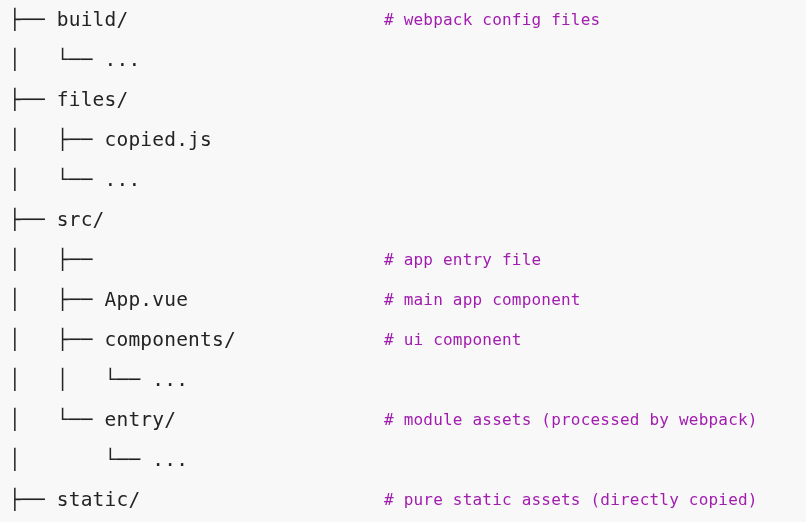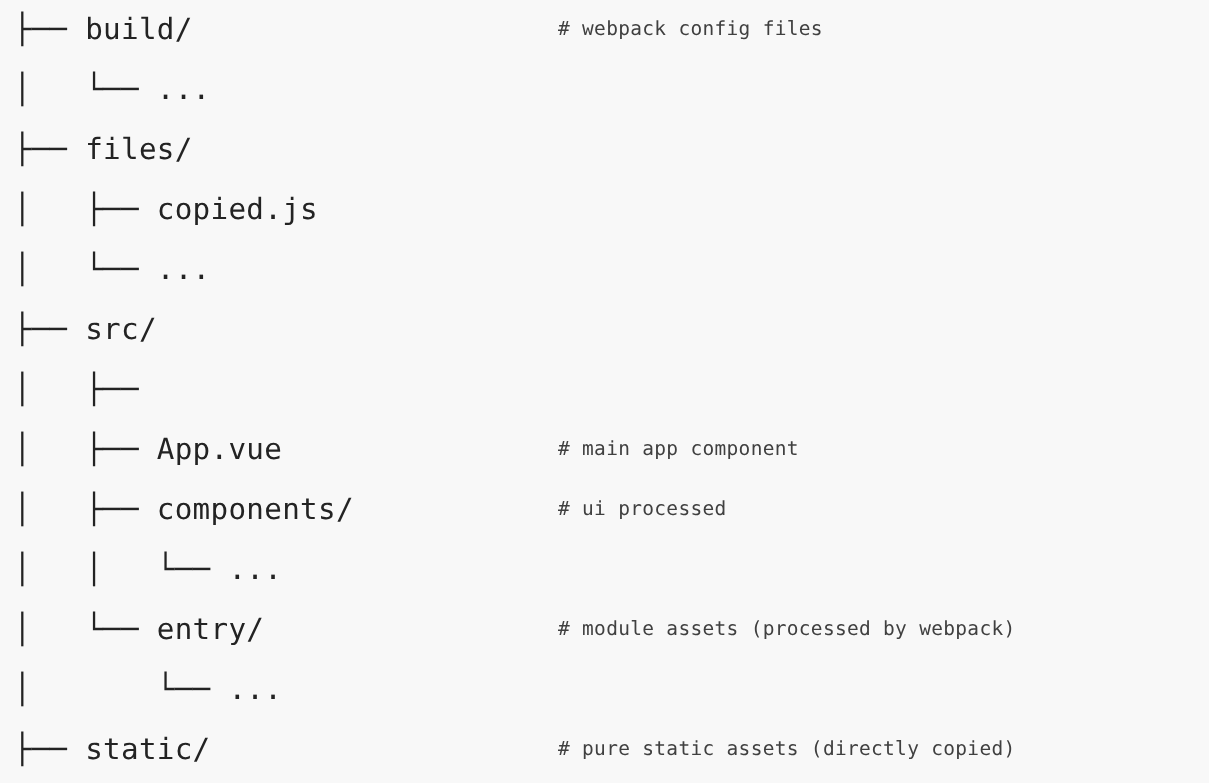--- a/index.html
+++ b/index.html
@@ -45,26 +45,26 @@
 
   .tree-label {
     color: #232323;
     flex: 0 0 auto;
     white-space: pre;
     display: inline-block;
   }
 
   
   .tree-comment {
-    color: #404040;
+    color: #a21caf;
     position: absolute;
-    left: 372px;
+    left: 384px;
     white-space: pre;
     display: inline-block;
-    font-size: 13px;
+    font-size: 16px;
     letter-spacing: 0.2px;
   }
 
   .tree-row-inner {
     position: relative;
     width: 806px;
     height: 40px;
     display: flex;
     align-items: center;
   }
@@ -72,20 +72,20 @@
 </head>
 <body>
 
 <div id="tree-listing">
     <div class="tree-row"><div class="tree-row-inner"><span class="tree-branch">├── </span><span class="tree-label">build/</span><span class="tree-comment"># webpack config files</span></div></div>
     <div class="tree-row"><div class="tree-row-inner"><span class="tree-branch">│   └── </span><span class="tree-label">...</span></div></div>
     <div class="tree-row"><div class="tree-row-inner"><span class="tree-branch">├── </span><span class="tree-label">files/</span></div></div>
     <div class="tree-row"><div class="tree-row-inner"><span class="tree-branch">│   ├── </span><span class="tree-label">copied.js</span></div></div>
     <div class="tree-row"><div class="tree-row-inner"><span class="tree-branch">│   └── </span><span class="tree-label">...</span></div></div>
     <div class="tree-row"><div class="tree-row-inner"><span class="tree-branch">├── </span><span class="tree-label">src/</span></div></div>
-    <div class="tree-row"><div class="tree-row-inner"><span class="tree-branch">│   ├── </span></div></div>
+    <div class="tree-row"><div class="tree-row-inner"><span class="tree-branch">│   ├── </span><span class="tree-comment"># app entry file</span></div></div>
     <div class="tree-row"><div class="tree-row-inner"><span class="tree-branch">│   ├── </span><span class="tree-label">App.vue</span><span class="tree-comment"># main app component</span></div></div>
-    <div class="tree-row"><div class="tree-row-inner"><span class="tree-branch">│   ├── </span><span class="tree-label">components/</span><span class="tree-comment"># ui processed</span></div></div>
+    <div class="tree-row"><div class="tree-row-inner"><span class="tree-branch">│   ├── </span><span class="tree-label">components/</span><span class="tree-comment"># ui component</span></div></div>
     <div class="tree-row"><div class="tree-row-inner"><span class="tree-branch">│   │   └── </span><span class="tree-label">...</span></div></div>
     <div class="tree-row"><div class="tree-row-inner"><span class="tree-branch">│   └── </span><span class="tree-label">entry/</span><span class="tree-comment"># module assets (processed by webpack)</span></div></div>
     <div class="tree-row"><div class="tree-row-inner"><span class="tree-branch">│       └── </span><span class="tree-label">...</span></div></div>
     <div class="tree-row"><div class="tree-row-inner"><span class="tree-branch">├── </span><span class="tree-label">static/</span><span class="tree-comment"># pure static assets (directly copied)</span></div></div>
   </div>
 
 </body></html>

